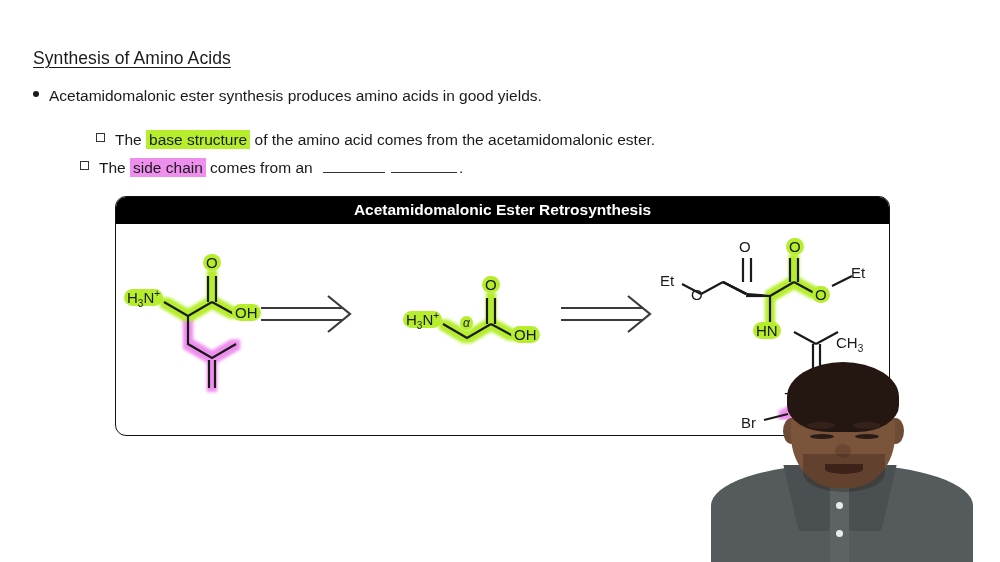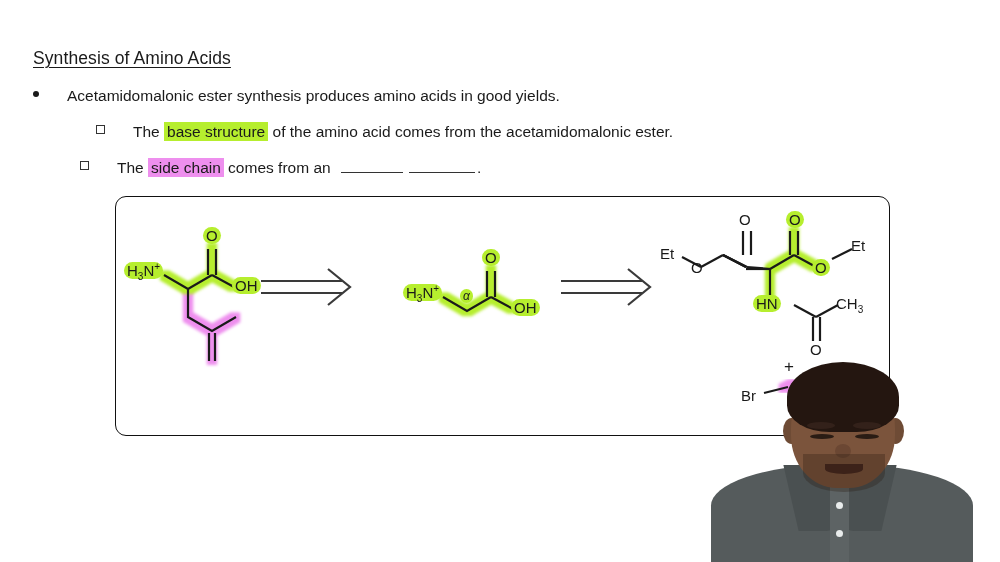--- a/index.html
+++ b/index.html
@@ -6,23 +6,23 @@
   body{
     width:1000px;height:562px;background:#ffffff;position:relative;overflow:hidden;
     font-family:"Liberation Sans",sans-serif;color:#1a1a1a;
   }
 
   
   .slide-title{
     position:absolute;left:33px;top:48px;font-size:17.5px;font-weight:normal;
     text-decoration:underline;text-underline-offset:3px;letter-spacing:.1px;
   }
-  .bullet-row{position:absolute;display:flex;align-items:baseline;font-size:15.5px;gap:18px;}
+  .bullet-row{position:absolute;display:flex;align-items:baseline;font-size:15.5px;}
   .b1{left:33px;top:87px;}
-  .b2{left:96px;top:123px;}
+  .b2{left:96px;top:131px;}
   .b3{left:80px;top:159px;}
   .dot{width:6px;height:6px;border-radius:50%;background:#1a1a1a;margin-right:10px;
        position:relative;top:-4px;flex:0 0 auto;}
   .sq{width:7px;height:7px;border:1.3px solid #333;background:#fff;margin-right:10px;
       position:relative;top:-3px;flex:0 0 auto;}
   .hl-green{background:#b6ee2e;padding:1px 3px;}
   .hl-pink{background:#ee8fee;padding:1px 3px;}
   .blank{display:inline-block;border-bottom:1.6px solid #333;height:13px;}
   .blank.b-a{width:62px;margin:0 4px 0 6px;}
   .blank.b-b{width:66px;margin:0 2px 0 2px;}
@@ -89,20 +89,21 @@
   <span class="sq"></span>
   <span><span>The </span><span class="hl-green">base structure</span><span> of the amino acid comes from the acetamidomalonic ester.</span></span>
 </div>
 
 <div class="bullet-row b3">
   <span class="sq"></span>
   <span><span>The </span><span class="hl-pink">side chain</span><span> comes from an </span><span class="blank b-a"></span><span class="blank b-b"></span><span>.</span></span>
 </div>
 
 <div class="panel">
+  <div class="panel-header">Acetamidomalonic Ester Retrosynthesis</div>
   <div class="panel-body">
 
     <svg width="775" height="211" viewBox="0 0 775 211">
       <defs>
         <filter id="glowG" x="-60%" y="-60%" width="220%" height="220%">
           <feMorphology operator="dilate" radius="4.2" in="SourceAlpha" result="d"></feMorphology>
           <feGaussianBlur in="d" stdDeviation="1.4" result="b"></feGaussianBlur>
           <feFlood flood-color="#b6ee2e" result="c"></feFlood>
           <feComposite in="c" in2="b" operator="in"></feComposite>
         </filter>
@@ -214,21 +215,21 @@
     <div class="lbl" style="left:395px;top:102px;"><span class="hlbg-g">OH</span></div>
 
     
     <div class="lbl" style="left:544px;top:48px;">Et</div>
     <div class="lbl" style="left:575px;top:62px;">O</div>
     <div class="lbl" style="left:623px;top:14px;">O</div>
     <div class="lbl" style="left:670px;top:14px;"><span class="hlbg-g">O</span></div>
     <div class="lbl" style="left:696px;top:62px;"><span class="hlbg-g">O</span></div>
     <div class="lbl" style="left:735px;top:40px;">Et</div>
     <div class="lbl" style="left:637px;top:98px;text-align:right;"><span class="hlbg-g">HN</span></div>
-    <div class="lbl" style="left:720px;top:98px;">CH<sub>3</sub></div>
+    <div class="lbl" style="left:720px;top:110px;">CH<sub>3</sub></div>
     <div class="lbl" style="left:694px;top:144px;">O</div>
 
     
     <div class="lbl" style="left:668px;top:160px;font-size:17px;">+</div>
     <div class="lbl" style="left:625px;top:190px;">Br</div>
 
   </div>
 </div>
 
 <div class="webcam">

